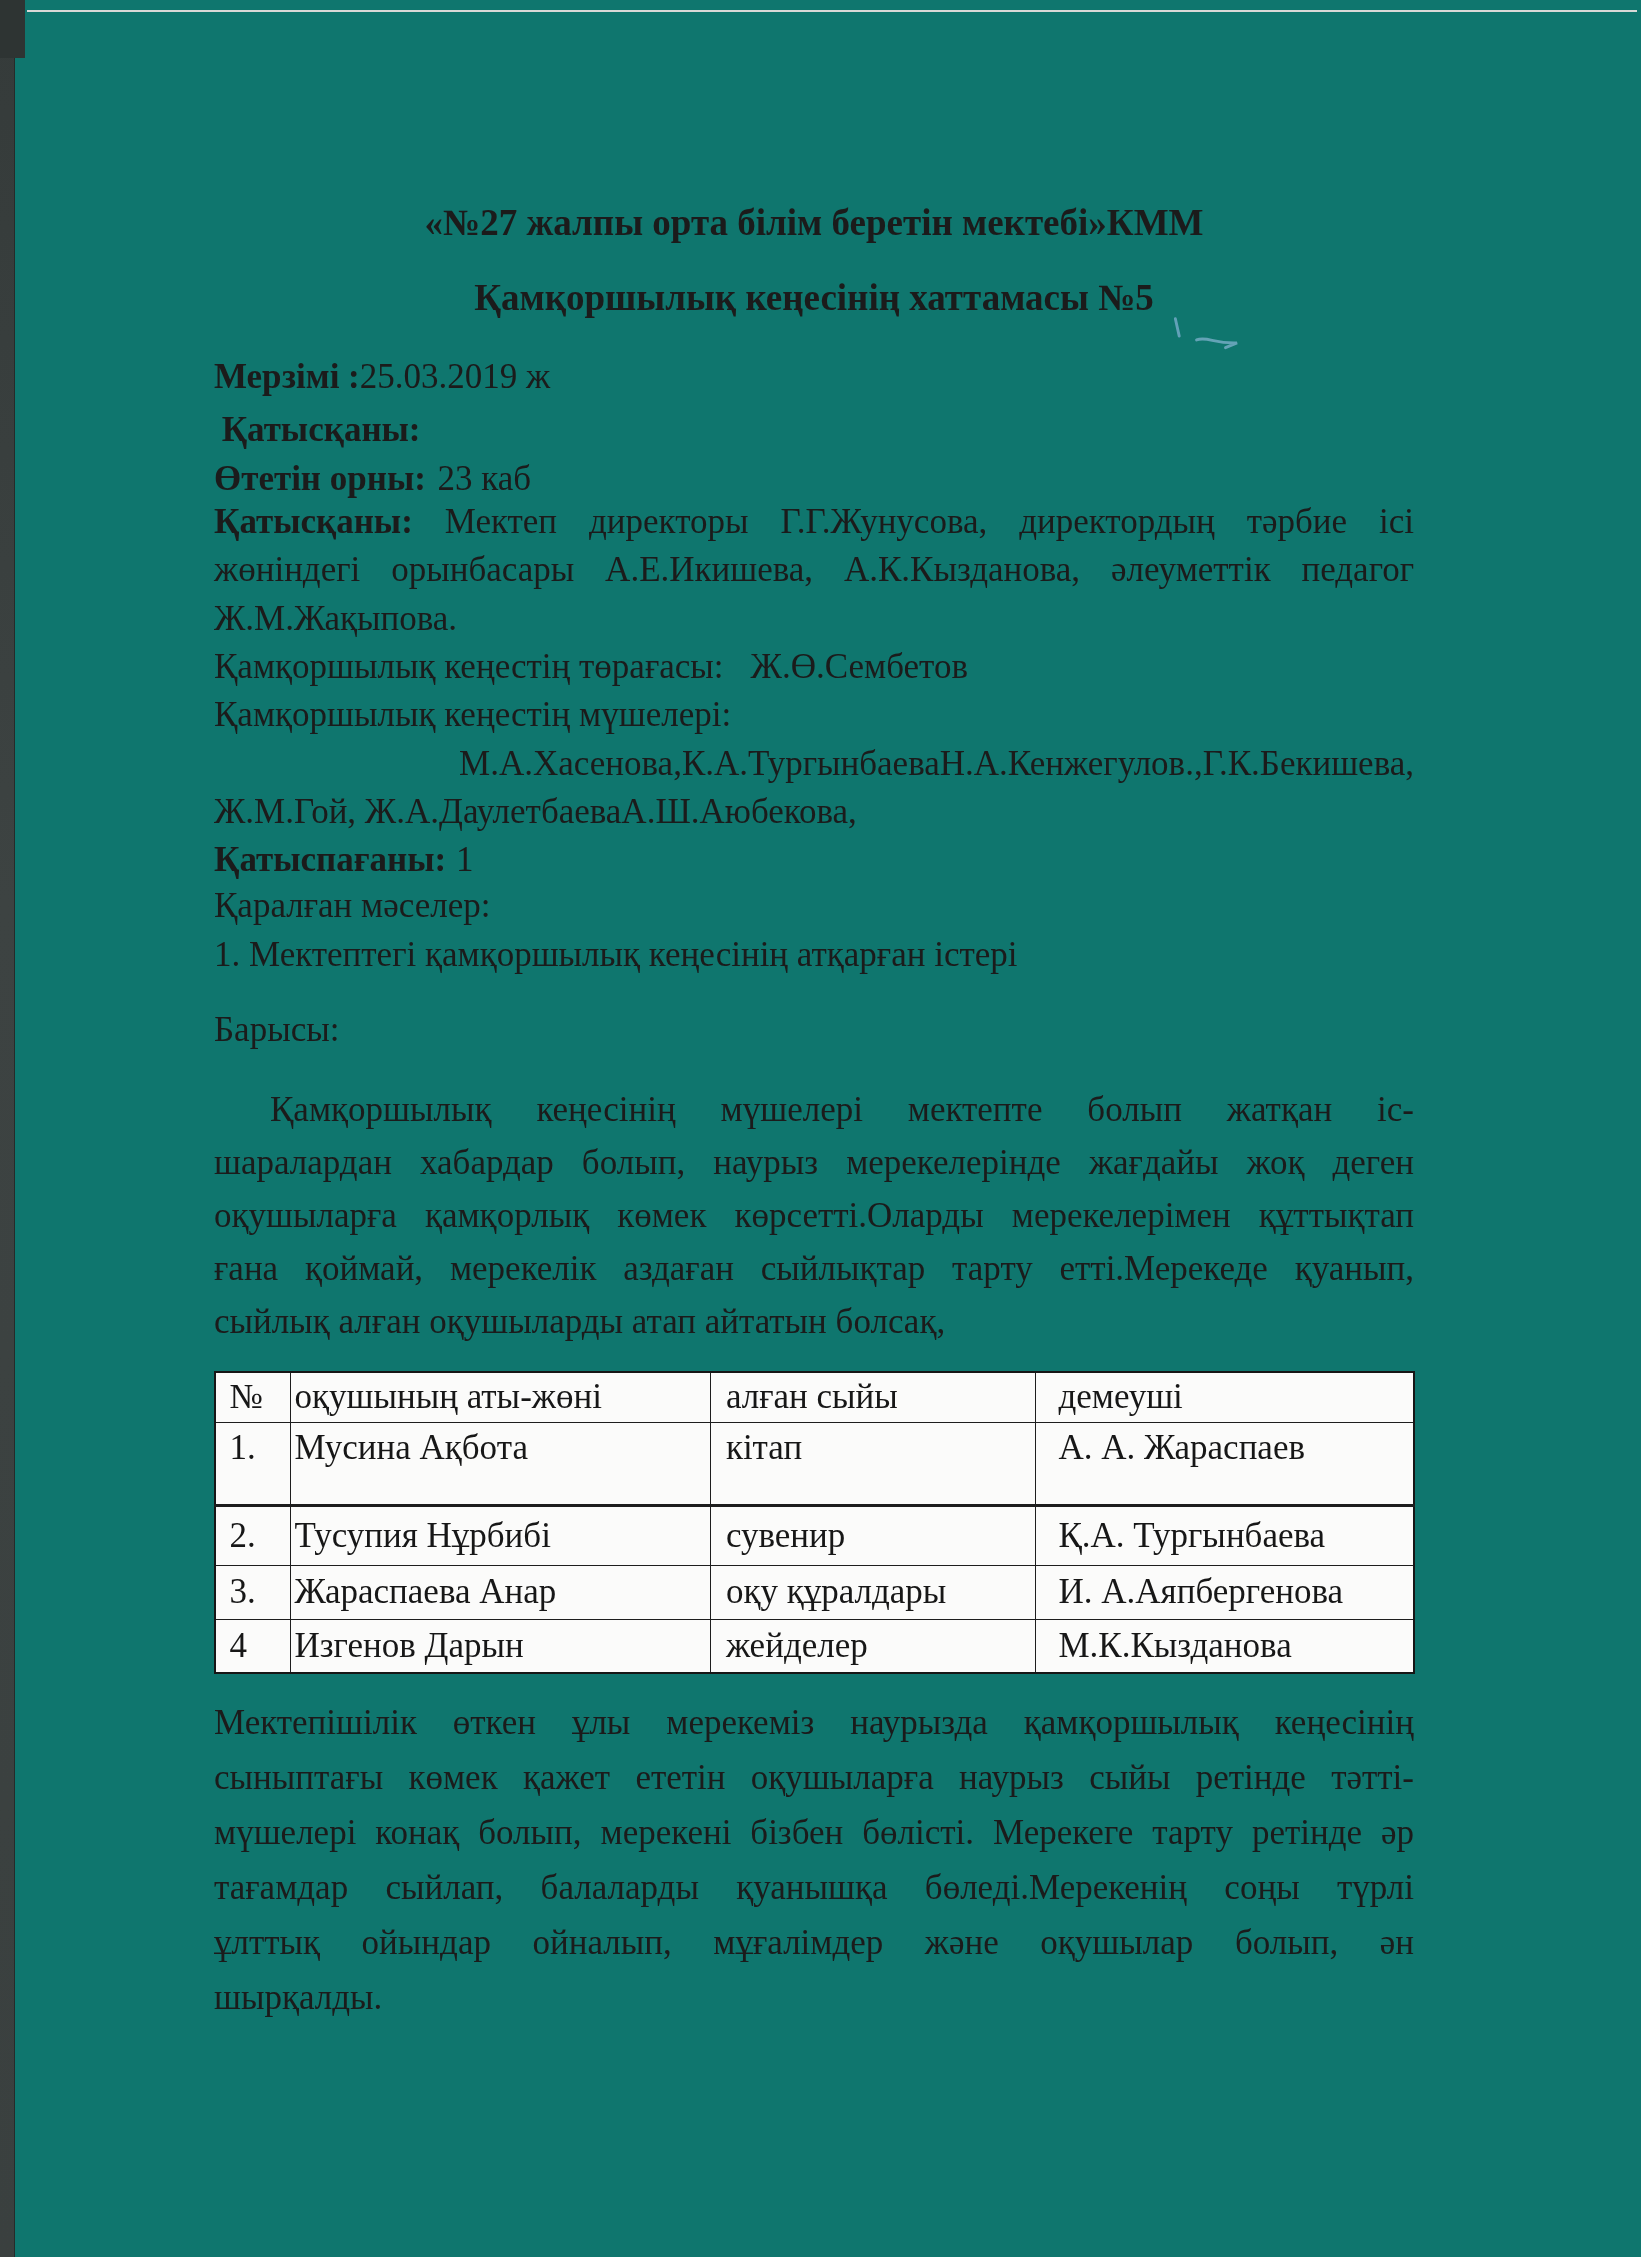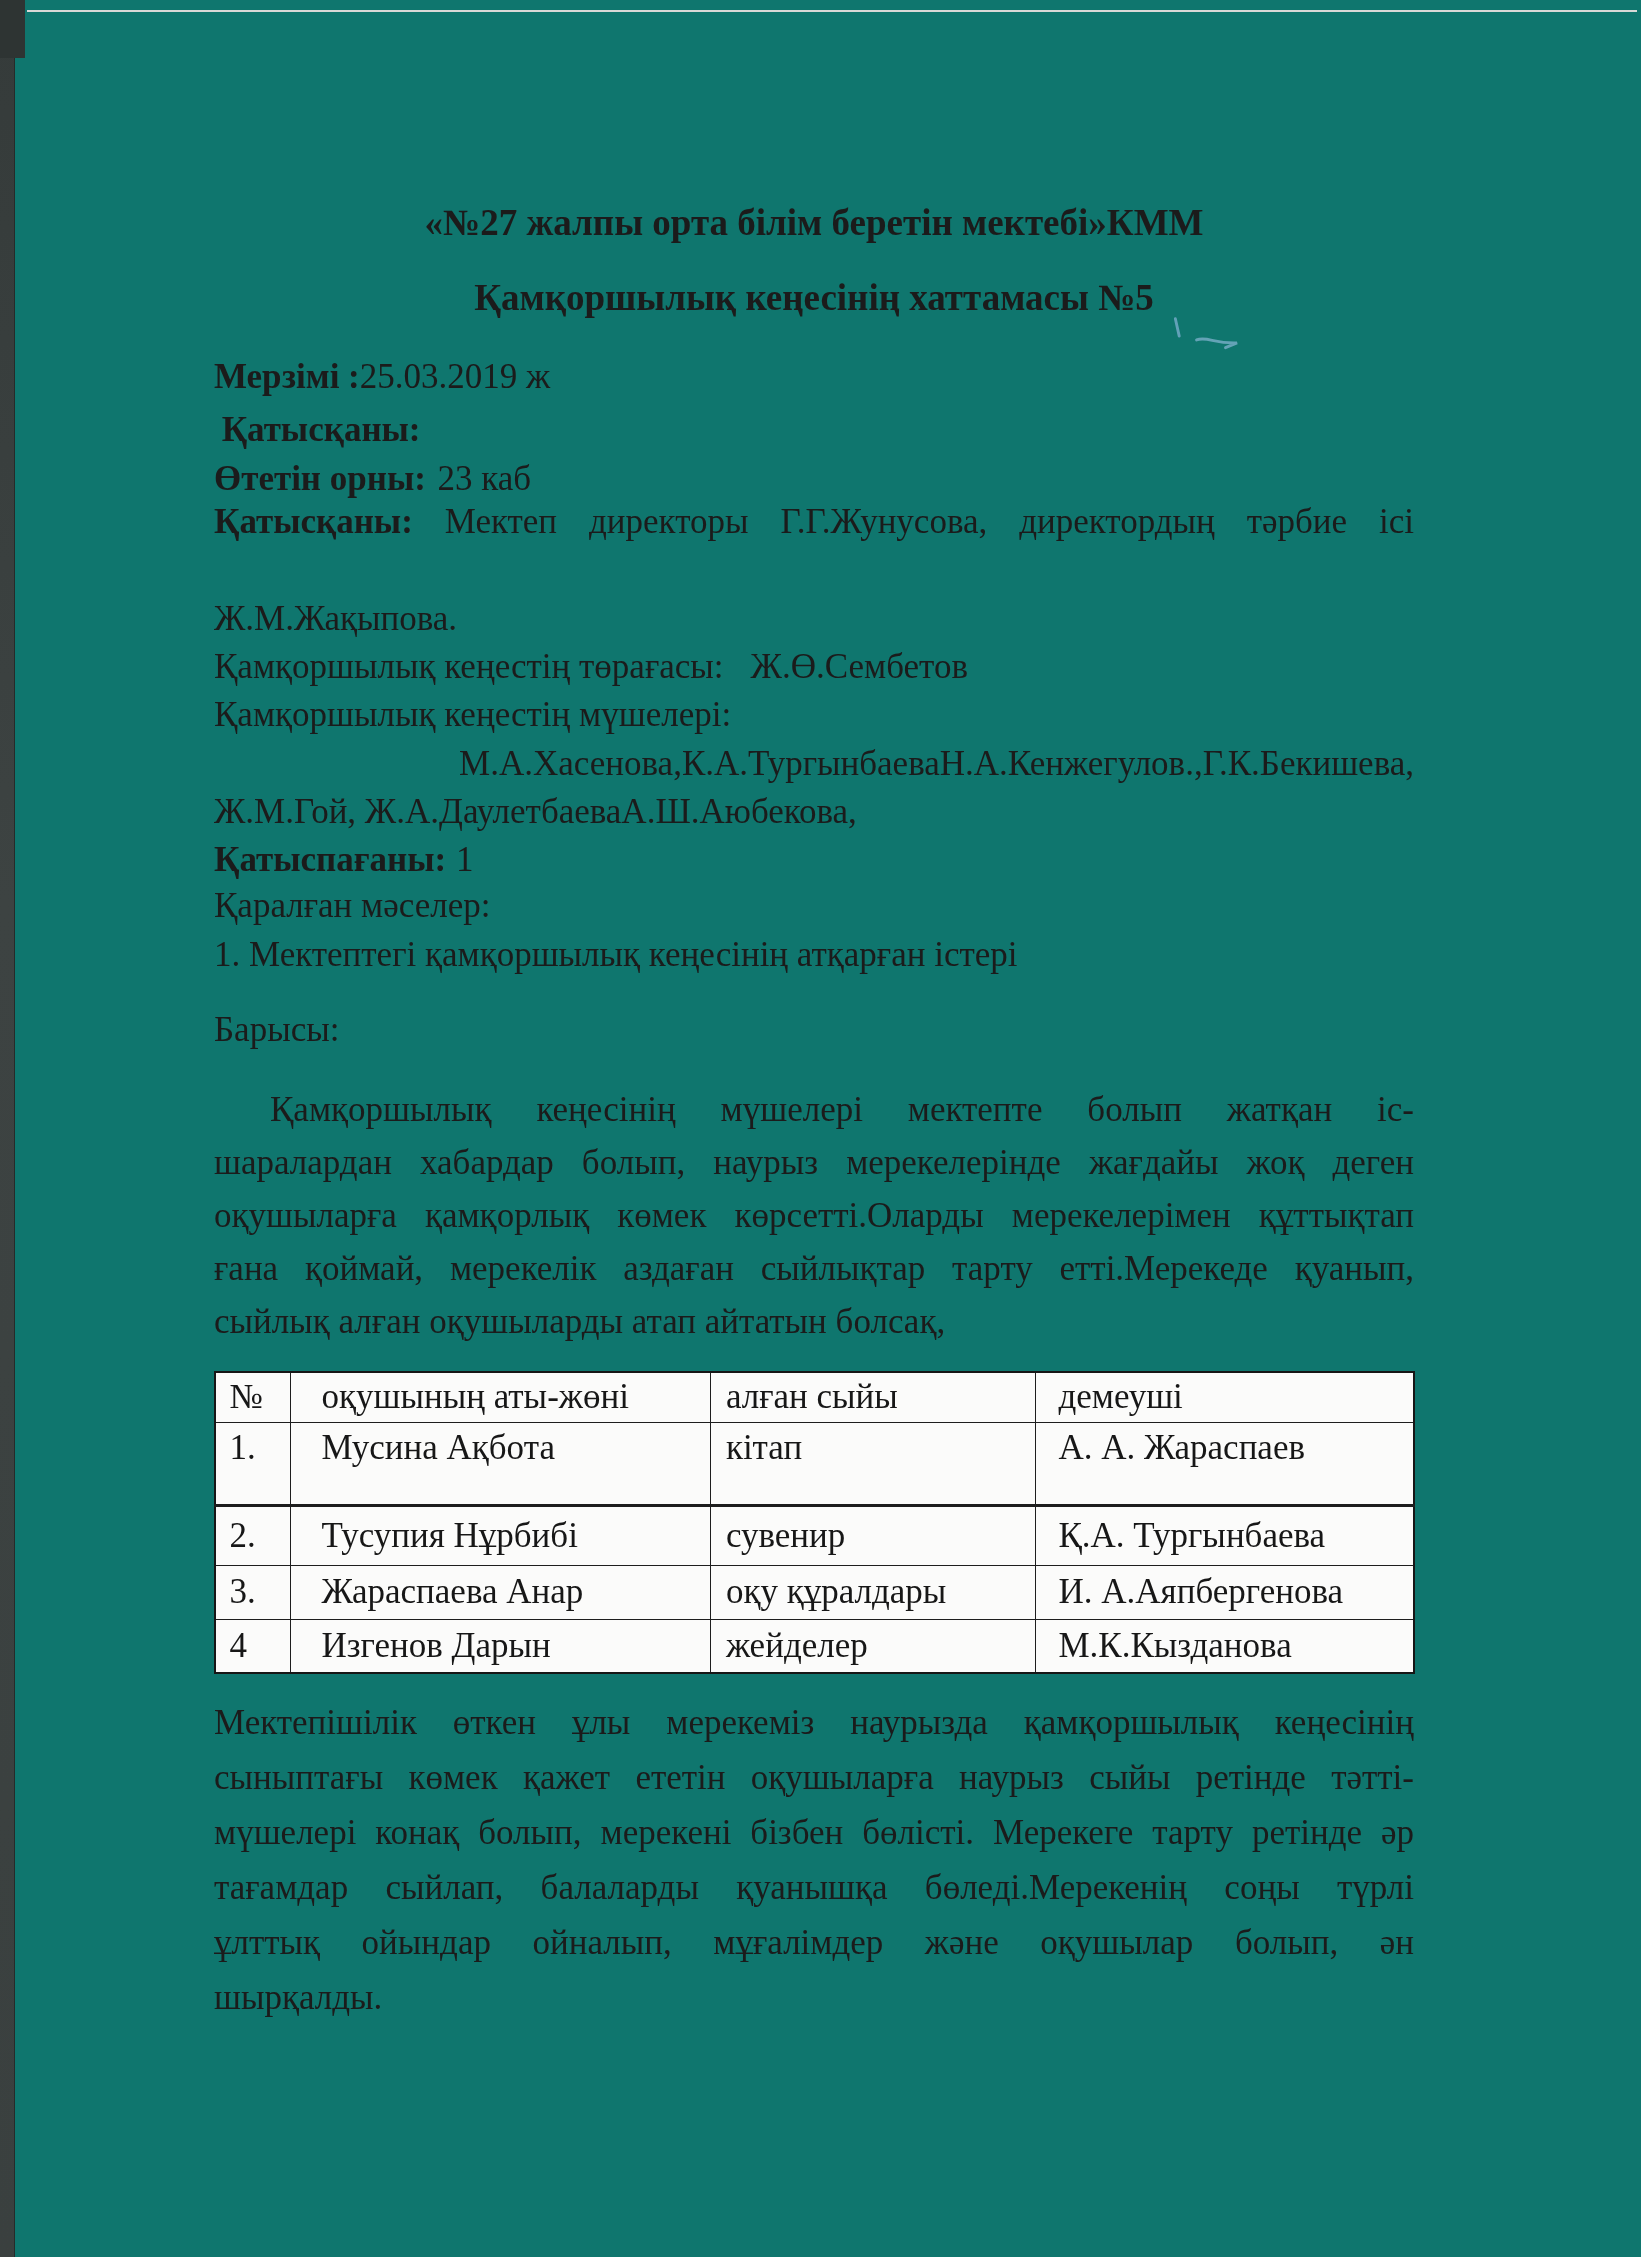--- a/index.html
+++ b/index.html
@@ -58,21 +58,21 @@
     border:2.9px solid #161616;
   }
   table.gifts td{border:1.9px solid #1d1d1d;overflow:hidden;white-space:nowrap;}
   tr.r-hdr{height:50px;}
   tr.r-1{height:83px;}
   tr.r-2{height:60px;}
   tr.r-3{height:54px;}
   tr.r-4{height:54px;}
   tr.r-1 td{vertical-align:top;padding-top:5.8px;border-bottom-width:3.9px;}
   td.c-num{padding-left:13.5px;}
-  td.c-name{padding-left:31px;}
+  td.c-name{padding-left:4px;}
   td.c-gift{padding-left:15.4px;}
   td.c-spon{padding-left:23px;}
 </style>
 </head>
 <body>
 
 <div class="page">
 
   <div class="edge-strip"></div>
   <div class="edge-corner"></div>
@@ -86,20 +86,21 @@
   <div class="abs title" style="top:200px">«№27 жалпы орта білім беретін мектебі»КММ</div>
   <div class="abs title" style="top:275px">Қамқоршылық кеңесінің хаттамасы №5</div>
 
   <div class="abs line" style="top:353px"><span class="lbl-bi">Мерзімі :</span><span>25.03.2019 ж</span></div>
 
   <div class="abs line" style="top:406px;padding-left:7.7px"><span class="lbl-bi">Қатысқаны:</span></div>
 
   <div class="abs line" style="top:455px"><span class="lbl-bi">Өтетін орны:</span><span class="gap-before" style="margin-left:11.6px">23 каб</span></div>
 
   <div class="abs line just" style="top:498px"><span class="lbl-bi">Қатысқаны:</span><span> Мектеп директоры Г.Г.Жунусова, директордың тәрбие ісі</span></div>
+  <div class="abs line just" style="top:546px">жөніндегі орынбасары А.Е.Икишева, А.К.Кызданова, әлеуметтік педагог</div>
   <div class="abs line" style="top:595px">Ж.М.Жақыпова.</div>
 
   <div class="abs line" style="top:643px"><span>Қамқоршылық кеңестің төрағасы:</span><span class="gap-before">Ж.Ө.Сембетов</span></div>
 
   <div class="abs line" style="top:691px">Қамқоршылық кеңестің мүшелері:</div>
 
   <div class="abs line flexline" style="top:740px">
     <span>М.А.Хасенова,</span>
     <span>К.А.Тургынбаева</span>
     <span>Н.А.Кенжегулов.,</span>

